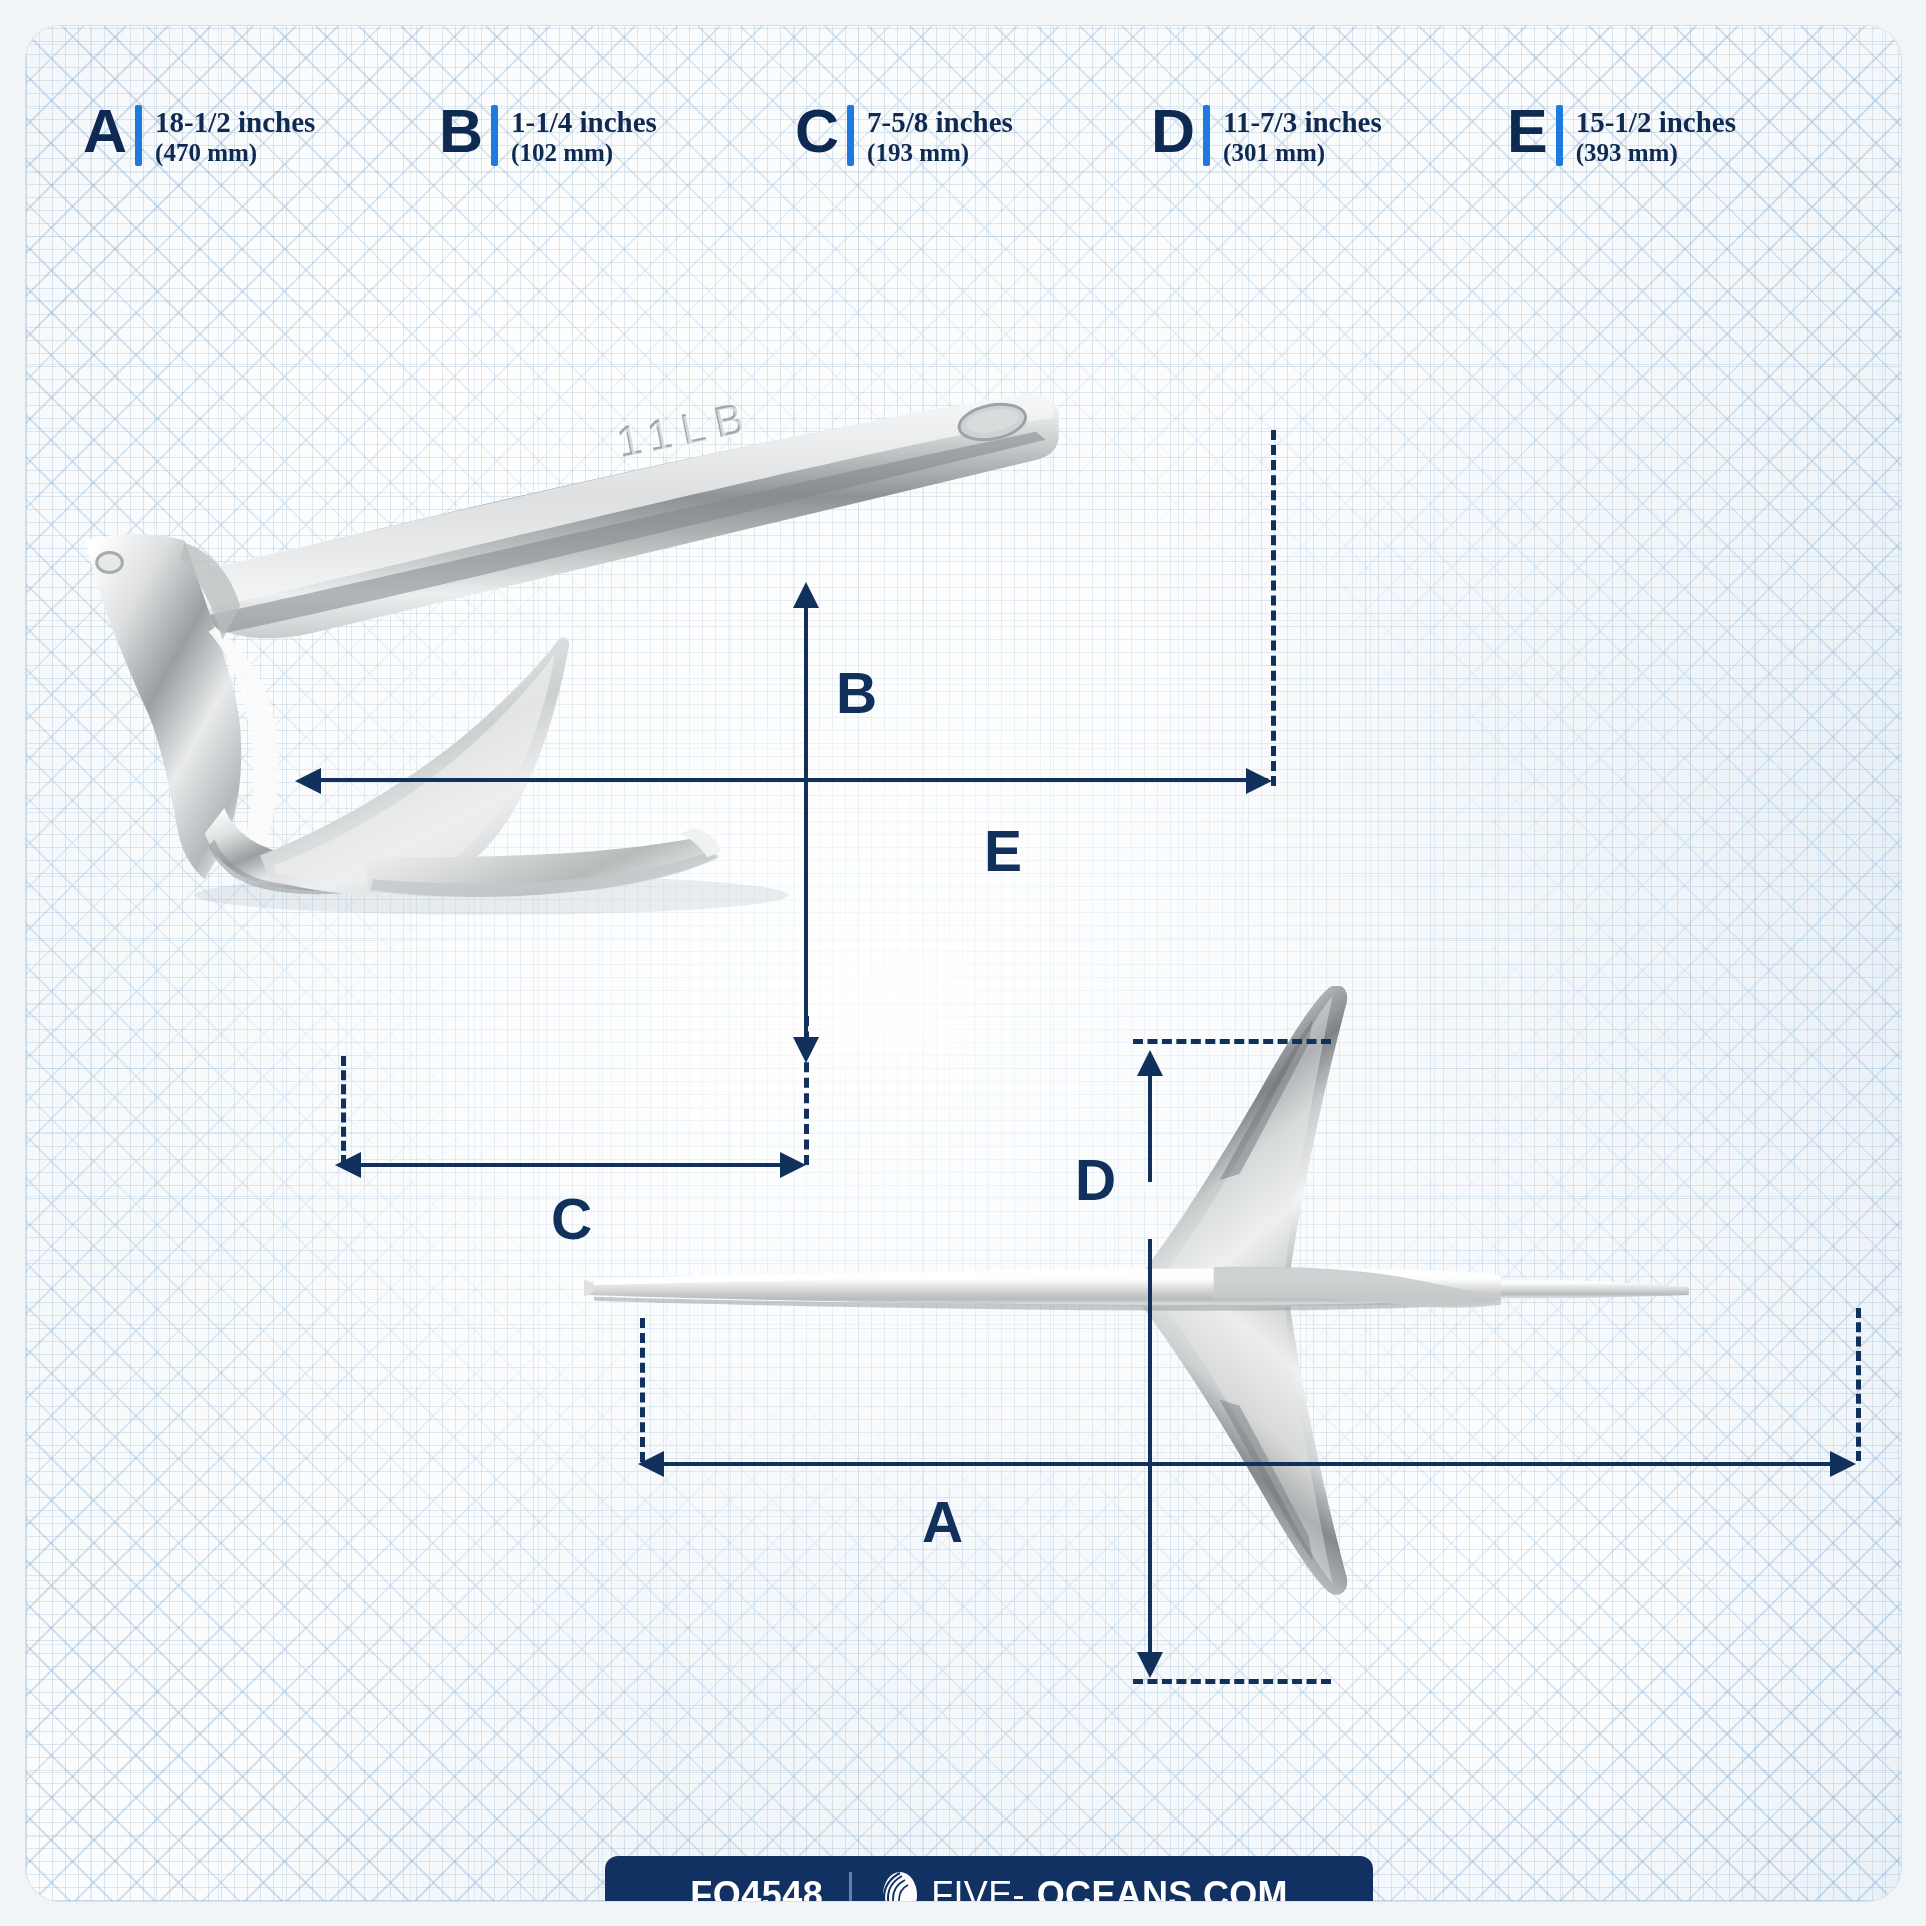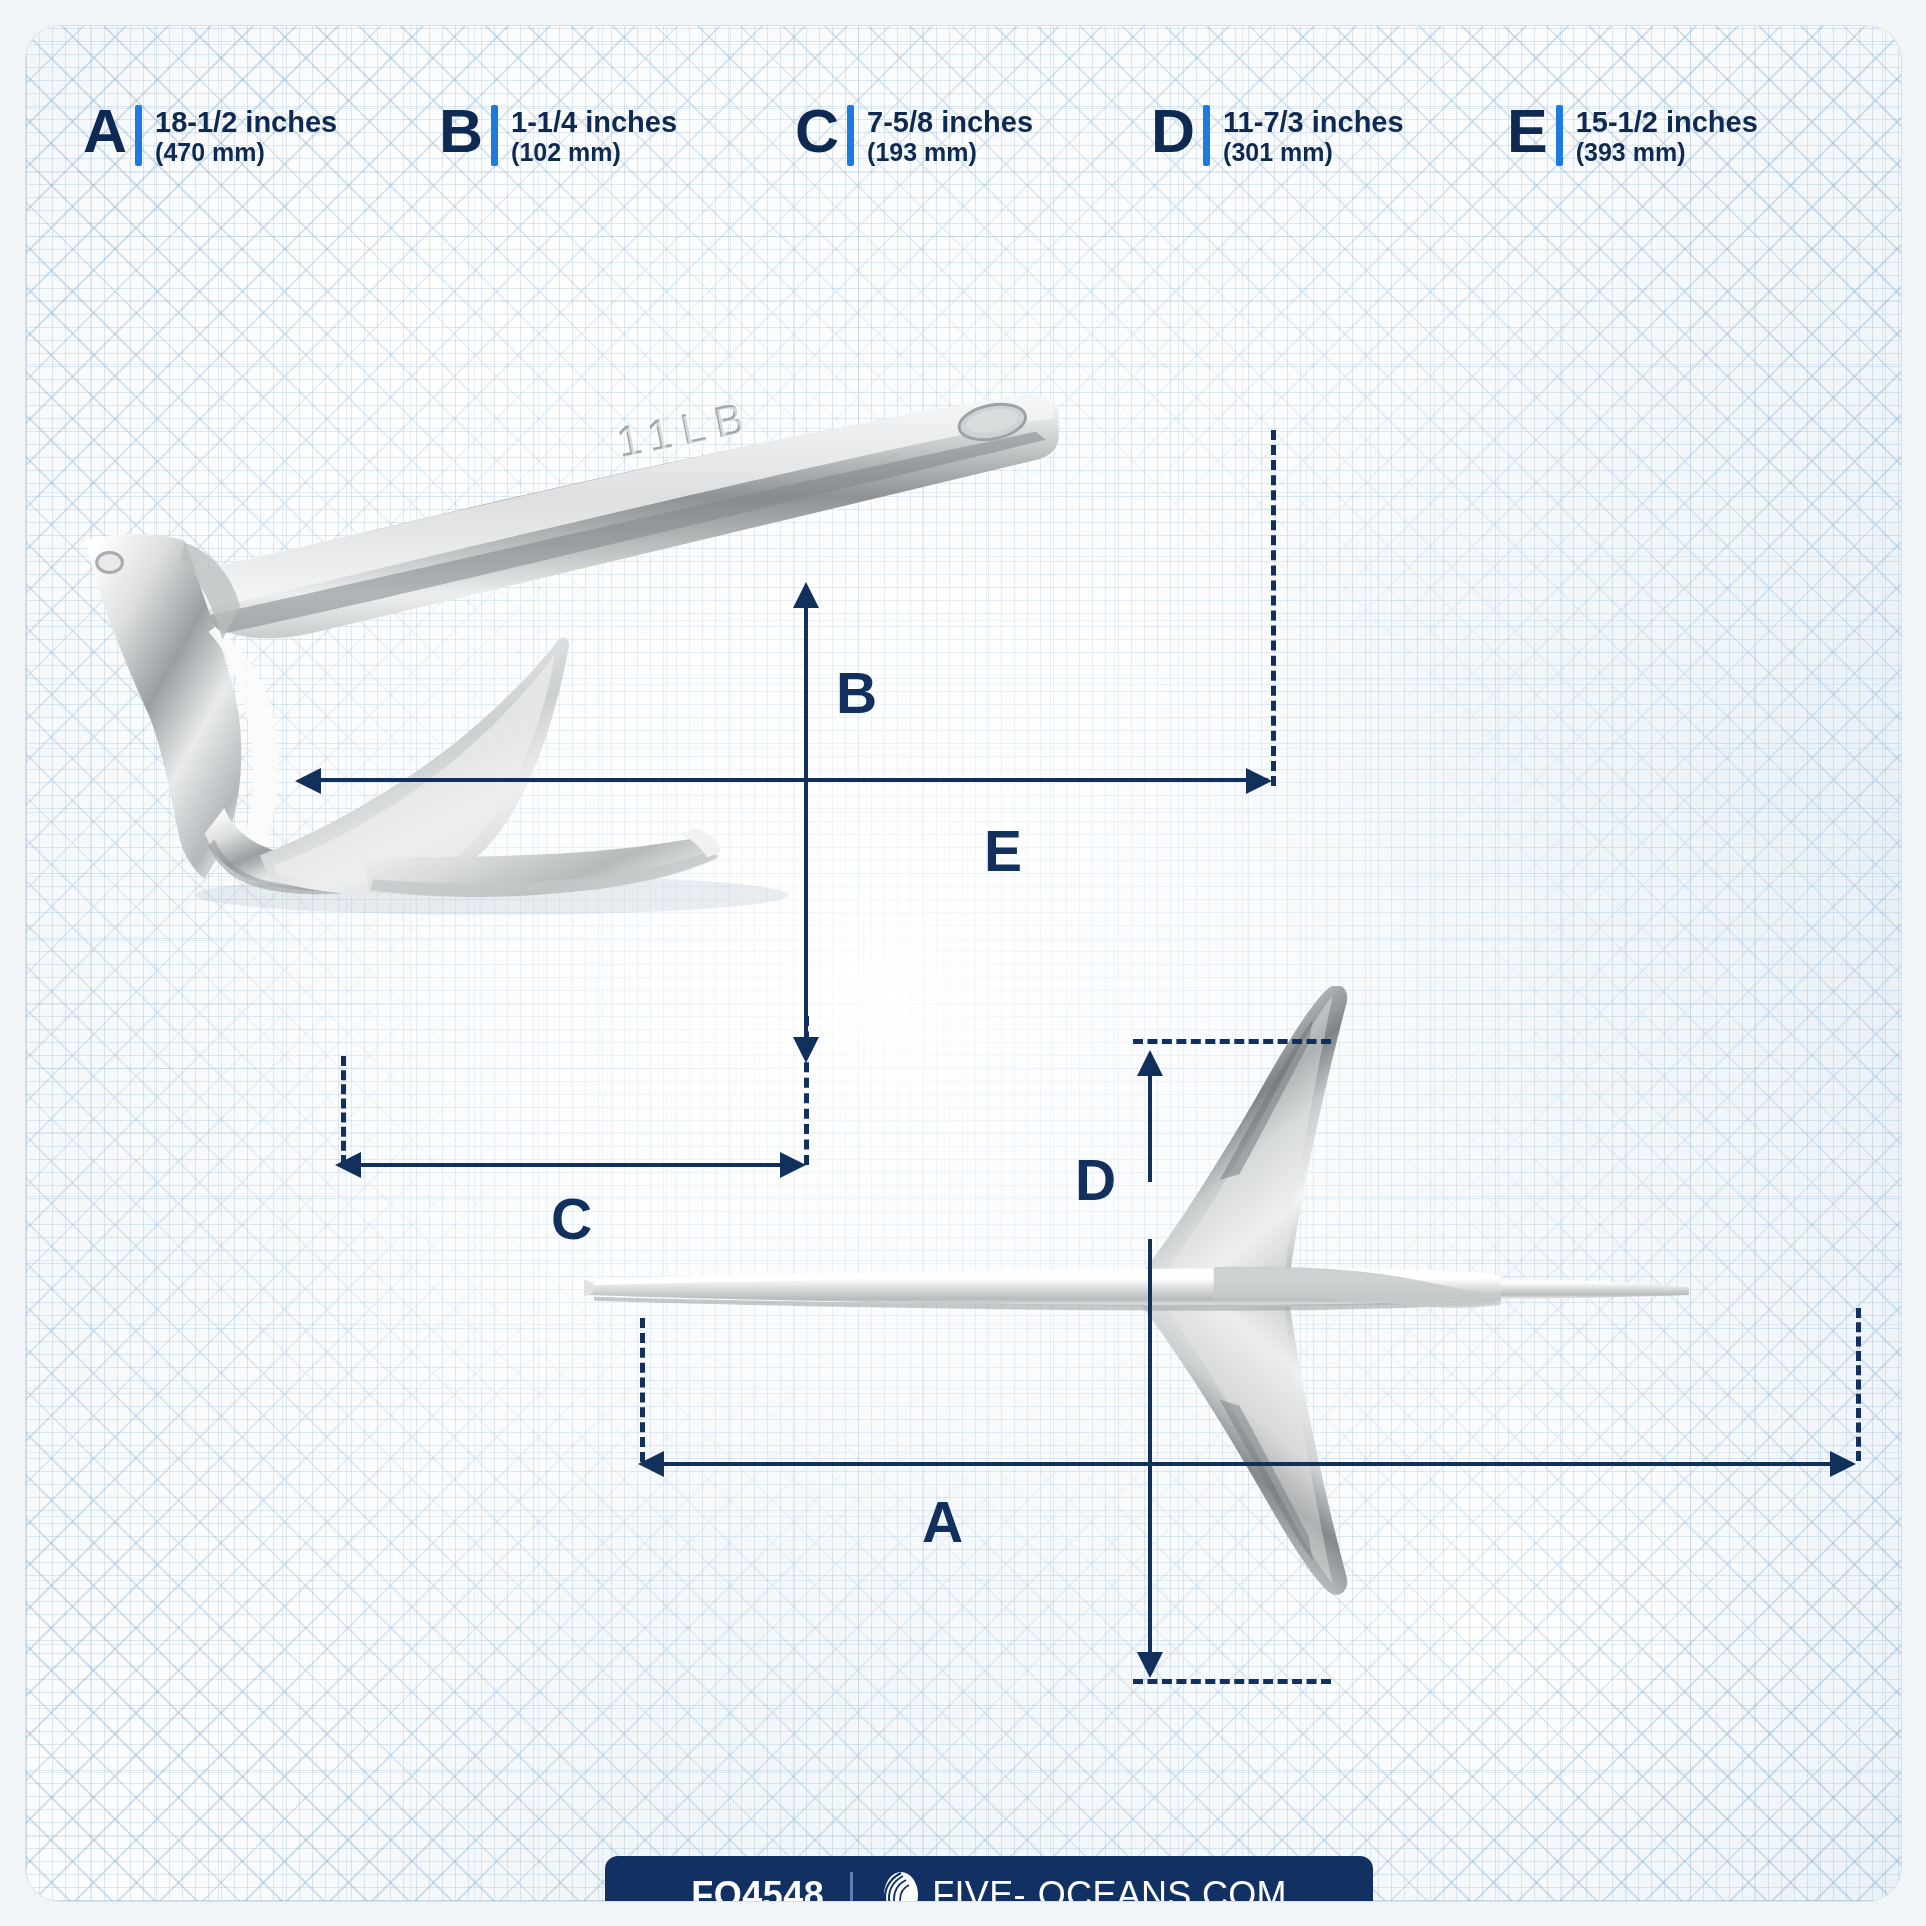--- a/index.html
+++ b/index.html
@@ -34,21 +34,21 @@
   #sheen{position:absolute;inset:0;
      background:radial-gradient(ellipse 52% 44% at 46% 52%, rgba(255,255,255,.85) 0%, rgba(255,255,255,0) 72%);}
 
   
   #legend{position:absolute;left:57px;top:77px;width:1772px;height:75px;display:flex;}
   .leg{display:flex;align-items:flex-start;}
   .leg .ltr{font-size:61px;font-weight:bold;color:#0e2a52;line-height:.92;
             letter-spacing:-1px;}
   .leg .bar{width:7px;height:61px;background:#1f7ae0;border-radius:2px;
             margin:2px 13px 0 9px;flex:none;}
-  .leg .txt{padding-top:3px;}
+  .leg .txt{padding-top:3px;font-family:Liberation Serif, serif;}
   .leg .t1{font-size:29px;font-weight:bold;color:#0e2a52;line-height:1.12;white-space:nowrap;}
   .leg .t2{font-size:25px;font-weight:bold;color:#0e2a52;line-height:1.18;white-space:nowrap;}
 
   
   .dl{position:absolute;background:#12305c;}
   .h{height:4px;}
   .v{width:4px;}
   .dash-h{position:absolute;height:0;border-top:5px dashed #12305c;}
   .dash-v{position:absolute;width:0;border-left:5px dashed #12305c;}
   .arw{position:absolute;width:0;height:0;}
@@ -64,21 +64,21 @@
           letter-spacing:-1px;}
 
   
   #footer{position:absolute;left:579px;top:1830px;width:768px;height:77px;
           background:#123163;border-radius:13px;display:flex;align-items:center;
           justify-content:center;gap:26px;}
   #fo-code{font-size:36px;font-weight:bold;color:#ffffff;letter-spacing:0.5px;}
   #fdiv{width:3px;height:46px;background:#5f7fb5;}
   #brand{display:flex;align-items:center;gap:9px;}
   #brandtxt{font-size:36px;color:#ffffff;letter-spacing:0.3px;}
-  #brandtxt b{font-weight:normal;margin-left:12px;}
+  #brandtxt b{font-weight:bold;margin-left:12px;}
   #brandtxt .thin{font-weight:normal;}
 </style>
 </head>
 <body>
 
 <div id="stage">
   <div id="card">
     <div id="grid"></div>
     <div id="hatch"></div>
     <div id="sheen"></div>

